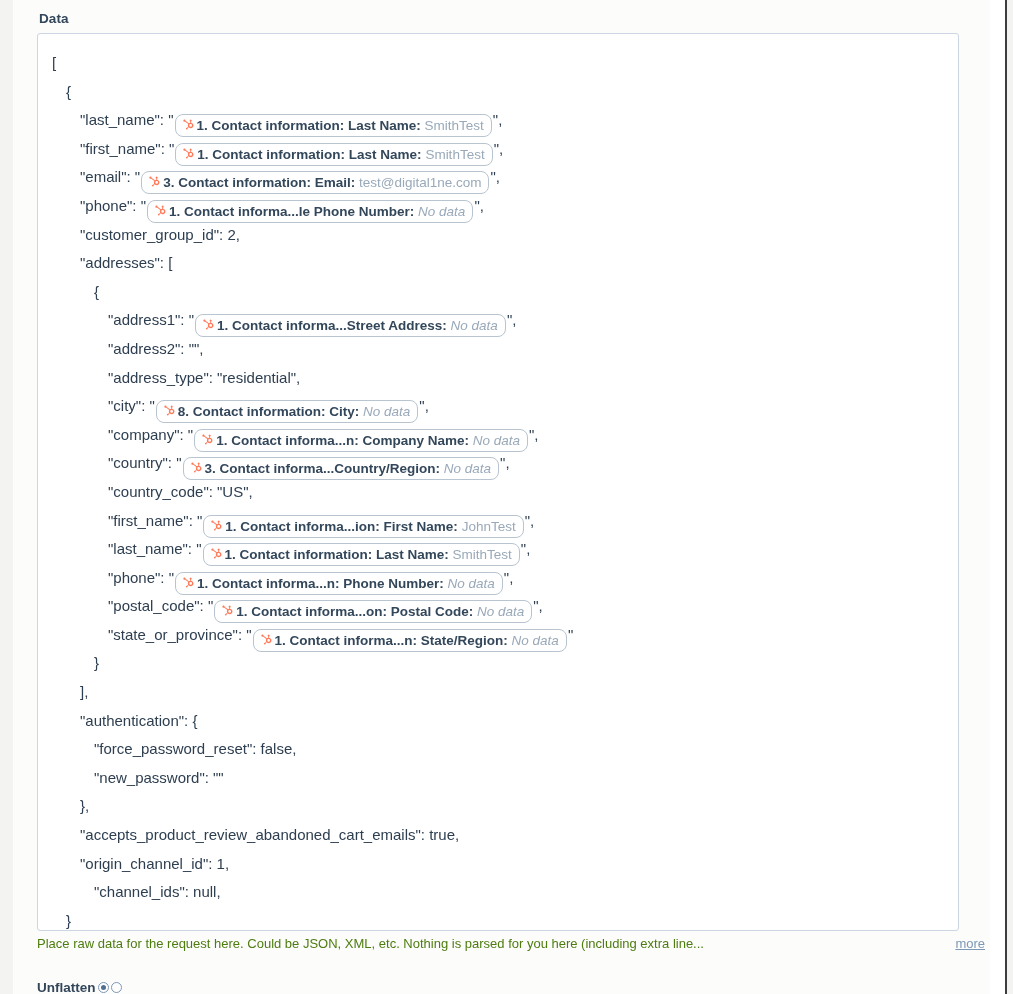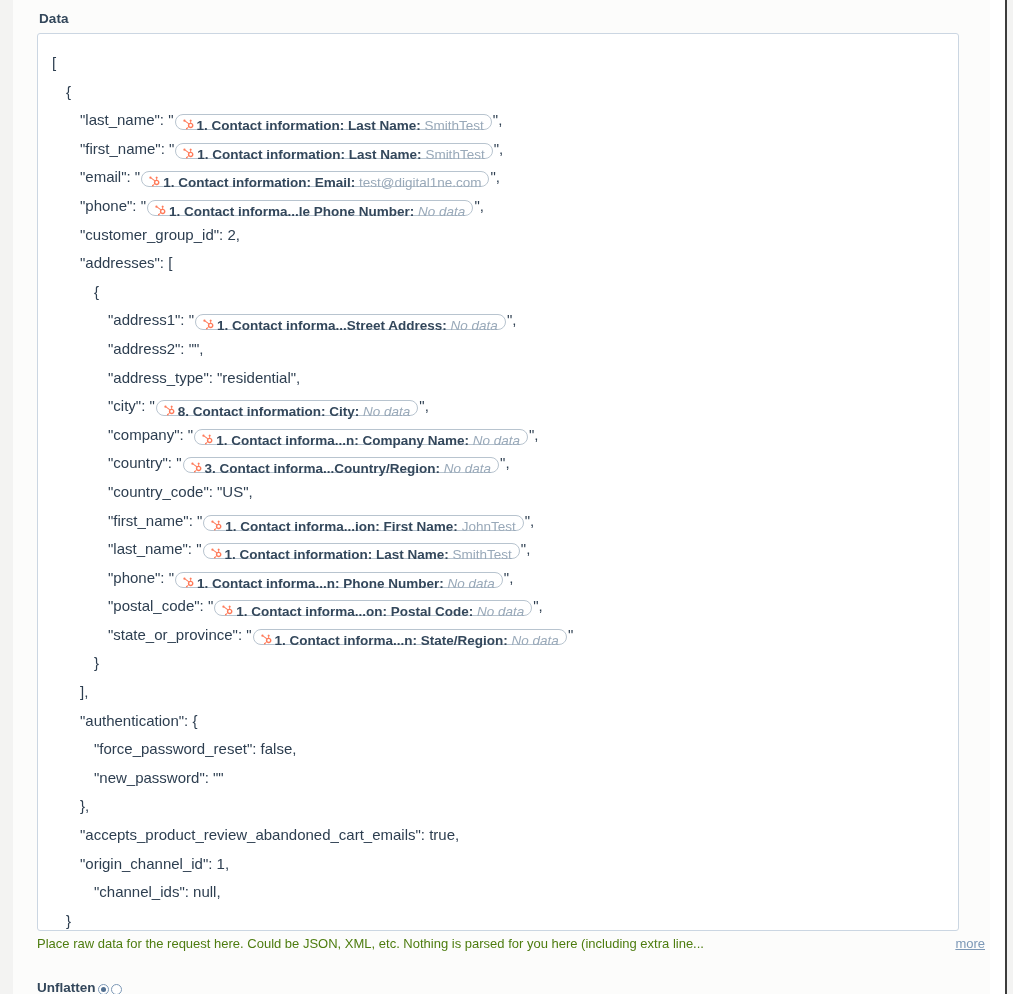--- a/index.html
+++ b/index.html
@@ -84,21 +84,21 @@
 
   .chip {
     display: inline-block;
     vertical-align: -5px;
     border: 1px solid #b8c4cf;
     border-radius: 8px;
     background: #ffffff;
     padding: 1px 7px 2px 5px;
     margin: 0 1px;
     line-height: 19px;
-    height: 16px;
+    height: 23px;
     font-size: 13.5px;
     white-space: nowrap;
     cursor: default;
   }
   .chip .hs-icon {
     display: inline-block;
     width: 13px; height: 14px;
     vertical-align: -2px;
     margin-right: 3px;
   }
@@ -135,21 +135,21 @@
     color: #7c98b6;
     text-decoration: underline;
     cursor: pointer;
     white-space: nowrap;
   }
 
   .unflatten-row {
     position: absolute;
     left: 24px; top: 980px;
     display: flex;
-    align-items: flex-end;
+    align-items: center;
     gap: 2px;
   }
   .unflatten-label {
     font-size: 13.5px;
     font-weight: bold;
     color: #33475b;
   }
   .radio {
     width: 11px; height: 11px;
     border-radius: 50%;
@@ -185,21 +185,21 @@
           <div class="line ind1"><span>[</span></div>
           <div class="line ind2"><span>{</span></div>
           <div class="line ind3"><span class="key">"last_name": "</span><span class="chip"><span class="hs-icon"><svg viewBox="0 0 24 24" width="13" height="14" aria-hidden="true">
                   <path d="M18.6 7.9V5.6a1.8 1.8 0 1 0-1.5 0v2.3a5 5 0 0 0-2.4 1.05L8.4 4.3a2 2 0 1 0-1.05 1.45l6.1 4.5a4.9 4.9 0 0 0-.8 2.7 4.95 4.95 0 0 0 .5 2.15l-1.95 1.95a1.6 1.6 0 0 0-.45-.07 1.65 1.65 0 1 0 1.65 1.65 1.6 1.6 0 0 0-.07-.45l1.92-1.92a5 5 0 1 0 4.35-8.36zm-.75 7.55a2.55 2.55 0 1 1 2.55-2.55 2.55 2.55 0 0 1-2.55 2.55z" fill="#ff7a59"></path>
                 </svg></span><span class="chip-label">1. Contact information: Last Name: </span><span class="chip-value">SmithTest</span></span><span class="punct">",</span></div>
           <div class="line ind3"><span class="key">"first_name": "</span><span class="chip"><span class="hs-icon"><svg viewBox="0 0 24 24" width="13" height="14" aria-hidden="true">
                   <path d="M18.6 7.9V5.6a1.8 1.8 0 1 0-1.5 0v2.3a5 5 0 0 0-2.4 1.05L8.4 4.3a2 2 0 1 0-1.05 1.45l6.1 4.5a4.9 4.9 0 0 0-.8 2.7 4.95 4.95 0 0 0 .5 2.15l-1.95 1.95a1.6 1.6 0 0 0-.45-.07 1.65 1.65 0 1 0 1.65 1.65 1.6 1.6 0 0 0-.07-.45l1.92-1.92a5 5 0 1 0 4.35-8.36zm-.75 7.55a2.55 2.55 0 1 1 2.55-2.55 2.55 2.55 0 0 1-2.55 2.55z" fill="#ff7a59"></path>
                 </svg></span><span class="chip-label">1. Contact information: Last Name: </span><span class="chip-value">SmithTest</span></span><span class="punct">",</span></div>
           <div class="line ind3"><span class="key">"email": "</span><span class="chip"><span class="hs-icon"><svg viewBox="0 0 24 24" width="13" height="14" aria-hidden="true">
                   <path d="M18.6 7.9V5.6a1.8 1.8 0 1 0-1.5 0v2.3a5 5 0 0 0-2.4 1.05L8.4 4.3a2 2 0 1 0-1.05 1.45l6.1 4.5a4.9 4.9 0 0 0-.8 2.7 4.95 4.95 0 0 0 .5 2.15l-1.95 1.95a1.6 1.6 0 0 0-.45-.07 1.65 1.65 0 1 0 1.65 1.65 1.6 1.6 0 0 0-.07-.45l1.92-1.92a5 5 0 1 0 4.35-8.36zm-.75 7.55a2.55 2.55 0 1 1 2.55-2.55 2.55 2.55 0 0 1-2.55 2.55z" fill="#ff7a59"></path>
-                </svg></span><span class="chip-label">1. Contact information: Email: </span><span class="chip-value">test@digital1ne.com</span></span><span class="punct">",</span></div>
+                </svg></span><span class="chip-label">3. Contact information: Email: </span><span class="chip-value">test@digital1ne.com</span></span><span class="punct">",</span></div>
           <div class="line ind3"><span class="key">"phone": "</span><span class="chip"><span class="hs-icon"><svg viewBox="0 0 24 24" width="13" height="14" aria-hidden="true">
                   <path d="M18.6 7.9V5.6a1.8 1.8 0 1 0-1.5 0v2.3a5 5 0 0 0-2.4 1.05L8.4 4.3a2 2 0 1 0-1.05 1.45l6.1 4.5a4.9 4.9 0 0 0-.8 2.7 4.95 4.95 0 0 0 .5 2.15l-1.95 1.95a1.6 1.6 0 0 0-.45-.07 1.65 1.65 0 1 0 1.65 1.65 1.6 1.6 0 0 0-.07-.45l1.92-1.92a5 5 0 1 0 4.35-8.36zm-.75 7.55a2.55 2.55 0 1 1 2.55-2.55 2.55 2.55 0 0 1-2.55 2.55z" fill="#ff7a59"></path>
                 </svg></span><span class="chip-label">1. Contact informa...le Phone Number: </span><span class="chip-value italic">No data</span></span><span class="punct">",</span></div>
           <div class="line ind3"><span>"customer_group_id": 2,</span></div>
           <div class="line ind3"><span>"addresses": [</span></div>
           <div class="line ind4"><span>{</span></div>
           <div class="line ind5"><span class="key">"address1": "</span><span class="chip"><span class="hs-icon"><svg viewBox="0 0 24 24" width="13" height="14" aria-hidden="true">
                   <path d="M18.6 7.9V5.6a1.8 1.8 0 1 0-1.5 0v2.3a5 5 0 0 0-2.4 1.05L8.4 4.3a2 2 0 1 0-1.05 1.45l6.1 4.5a4.9 4.9 0 0 0-.8 2.7 4.95 4.95 0 0 0 .5 2.15l-1.95 1.95a1.6 1.6 0 0 0-.45-.07 1.65 1.65 0 1 0 1.65 1.65 1.6 1.6 0 0 0-.07-.45l1.92-1.92a5 5 0 1 0 4.35-8.36zm-.75 7.55a2.55 2.55 0 1 1 2.55-2.55 2.55 2.55 0 0 1-2.55 2.55z" fill="#ff7a59"></path>
                 </svg></span><span class="chip-label">1. Contact informa...Street Address: </span><span class="chip-value italic">No data</span></span><span class="punct">",</span></div>
           <div class="line ind5"><span>"address2": "",</span></div>

